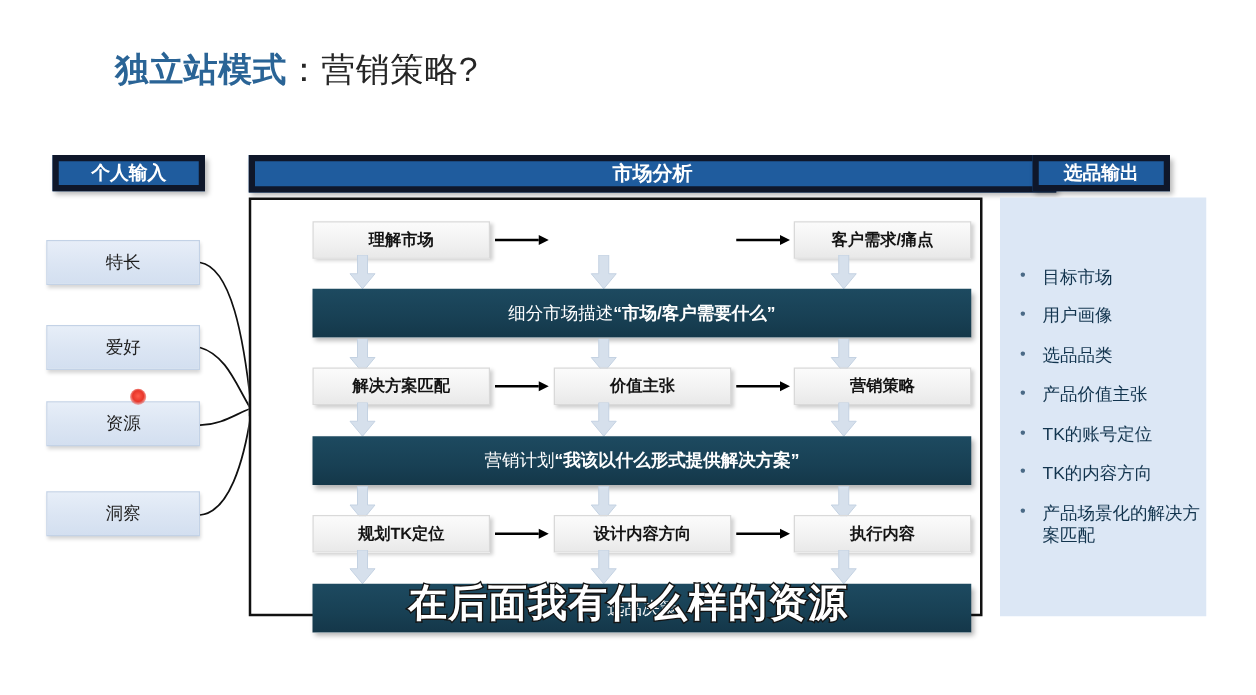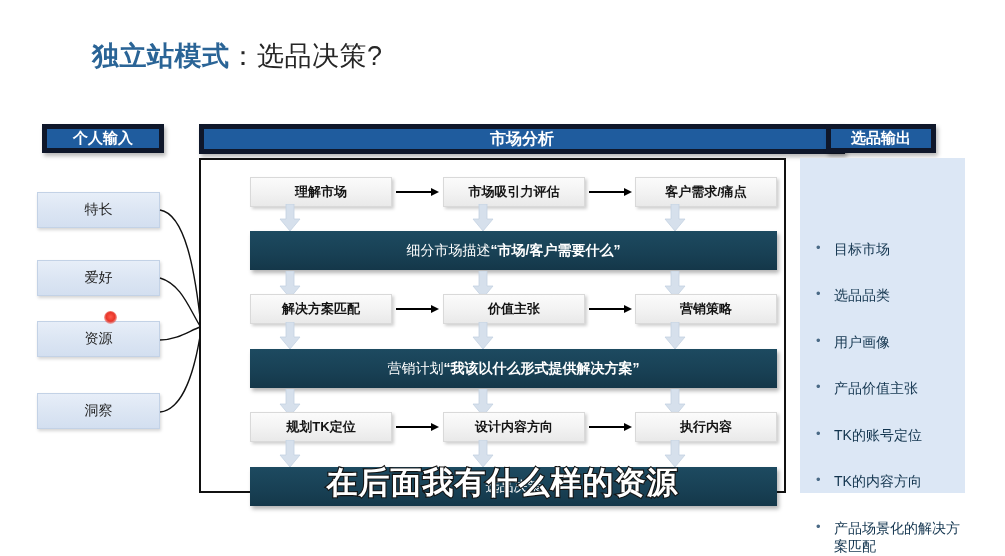--- a/index.html
+++ b/index.html
@@ -207,21 +207,20 @@
     padding: 0;
     list-style: none;
   }
   #output-list li {
     position: relative;
     padding-left: 22px;
     margin-bottom: 13px;
     font-size: 14px;
     line-height: 1.32;
     color: #12344e;
-    margin-top: 28px;
   }
   #output-list li::before {
     content: "•";
     position: absolute;
     left: 4px;
     top: -1px;
     color: #4a6a86;
     font-size: 13px;
   }
 
@@ -238,21 +237,21 @@
     letter-spacing: 1px;
     -webkit-text-stroke: 2.2px #141414;
     paint-order: stroke fill;
     white-space: nowrap;
   }
 </style>
 </head>
 <body>
 
 <div id="slide-title">
-  <span class="title-accent">独立站模式</span><span class="title-rest">：选品决策?</span>
+  <span class="title-accent">独立站模式</span><span class="title-rest">：营销策略?</span>
 </div>
 
 <div class="col-header" id="header-personal-input">
   <span>个人输入</span>
 </div>
 
 <div class="input-box" id="input-box-0">
   <span>特长</span>
 </div>
 <div class="input-box" id="input-box-1">
@@ -279,23 +278,20 @@
 
 <div class="col-header" id="header-market-analysis">
   <span>市场分析</span>
 </div>
 
 <div id="market-panel">
 
   <div class="step-box step-col-0 row-a">
     <span>理解市场</span>
   </div>
-  <div class="step-box step-col-1 row-a">
-    <span>市场吸引力评估</span>
-  </div>
   <div class="step-box step-col-2 row-a">
     <span>客户需求/痛点</span>
   </div>
 
   <div class="h-arrow" style="left:195px; top:27px; width:43px;">
     <div class="shaft" style="width:35px;"></div>
       <div class="head"></div>
   </div>
   <div class="h-arrow" style="left:388px; top:27px; width:43px;">
     <div class="shaft" style="width:35px;"></div>
@@ -406,22 +402,22 @@
 
 </div>
 
 <div class="col-header" id="header-selection-output">
   <span>选品输出</span>
 </div>
 
 <div id="output-panel">
   <ul id="output-list">
     <li><span>目标市场</span></li>
+    <li><span>用户画像</span></li>
     <li><span>选品品类</span></li>
-    <li><span>用户画像</span></li>
     <li><span>产品价值主张</span></li>
     <li><span>TK的账号定位</span></li>
     <li><span>TK的内容方向</span></li>
     <li><span>产品场景化的解决方案匹配</span></li>
   </ul>
 </div>
 
 <div id="subtitle-caption">在后面我有什么样的资源</div>
 
 </body></html>

